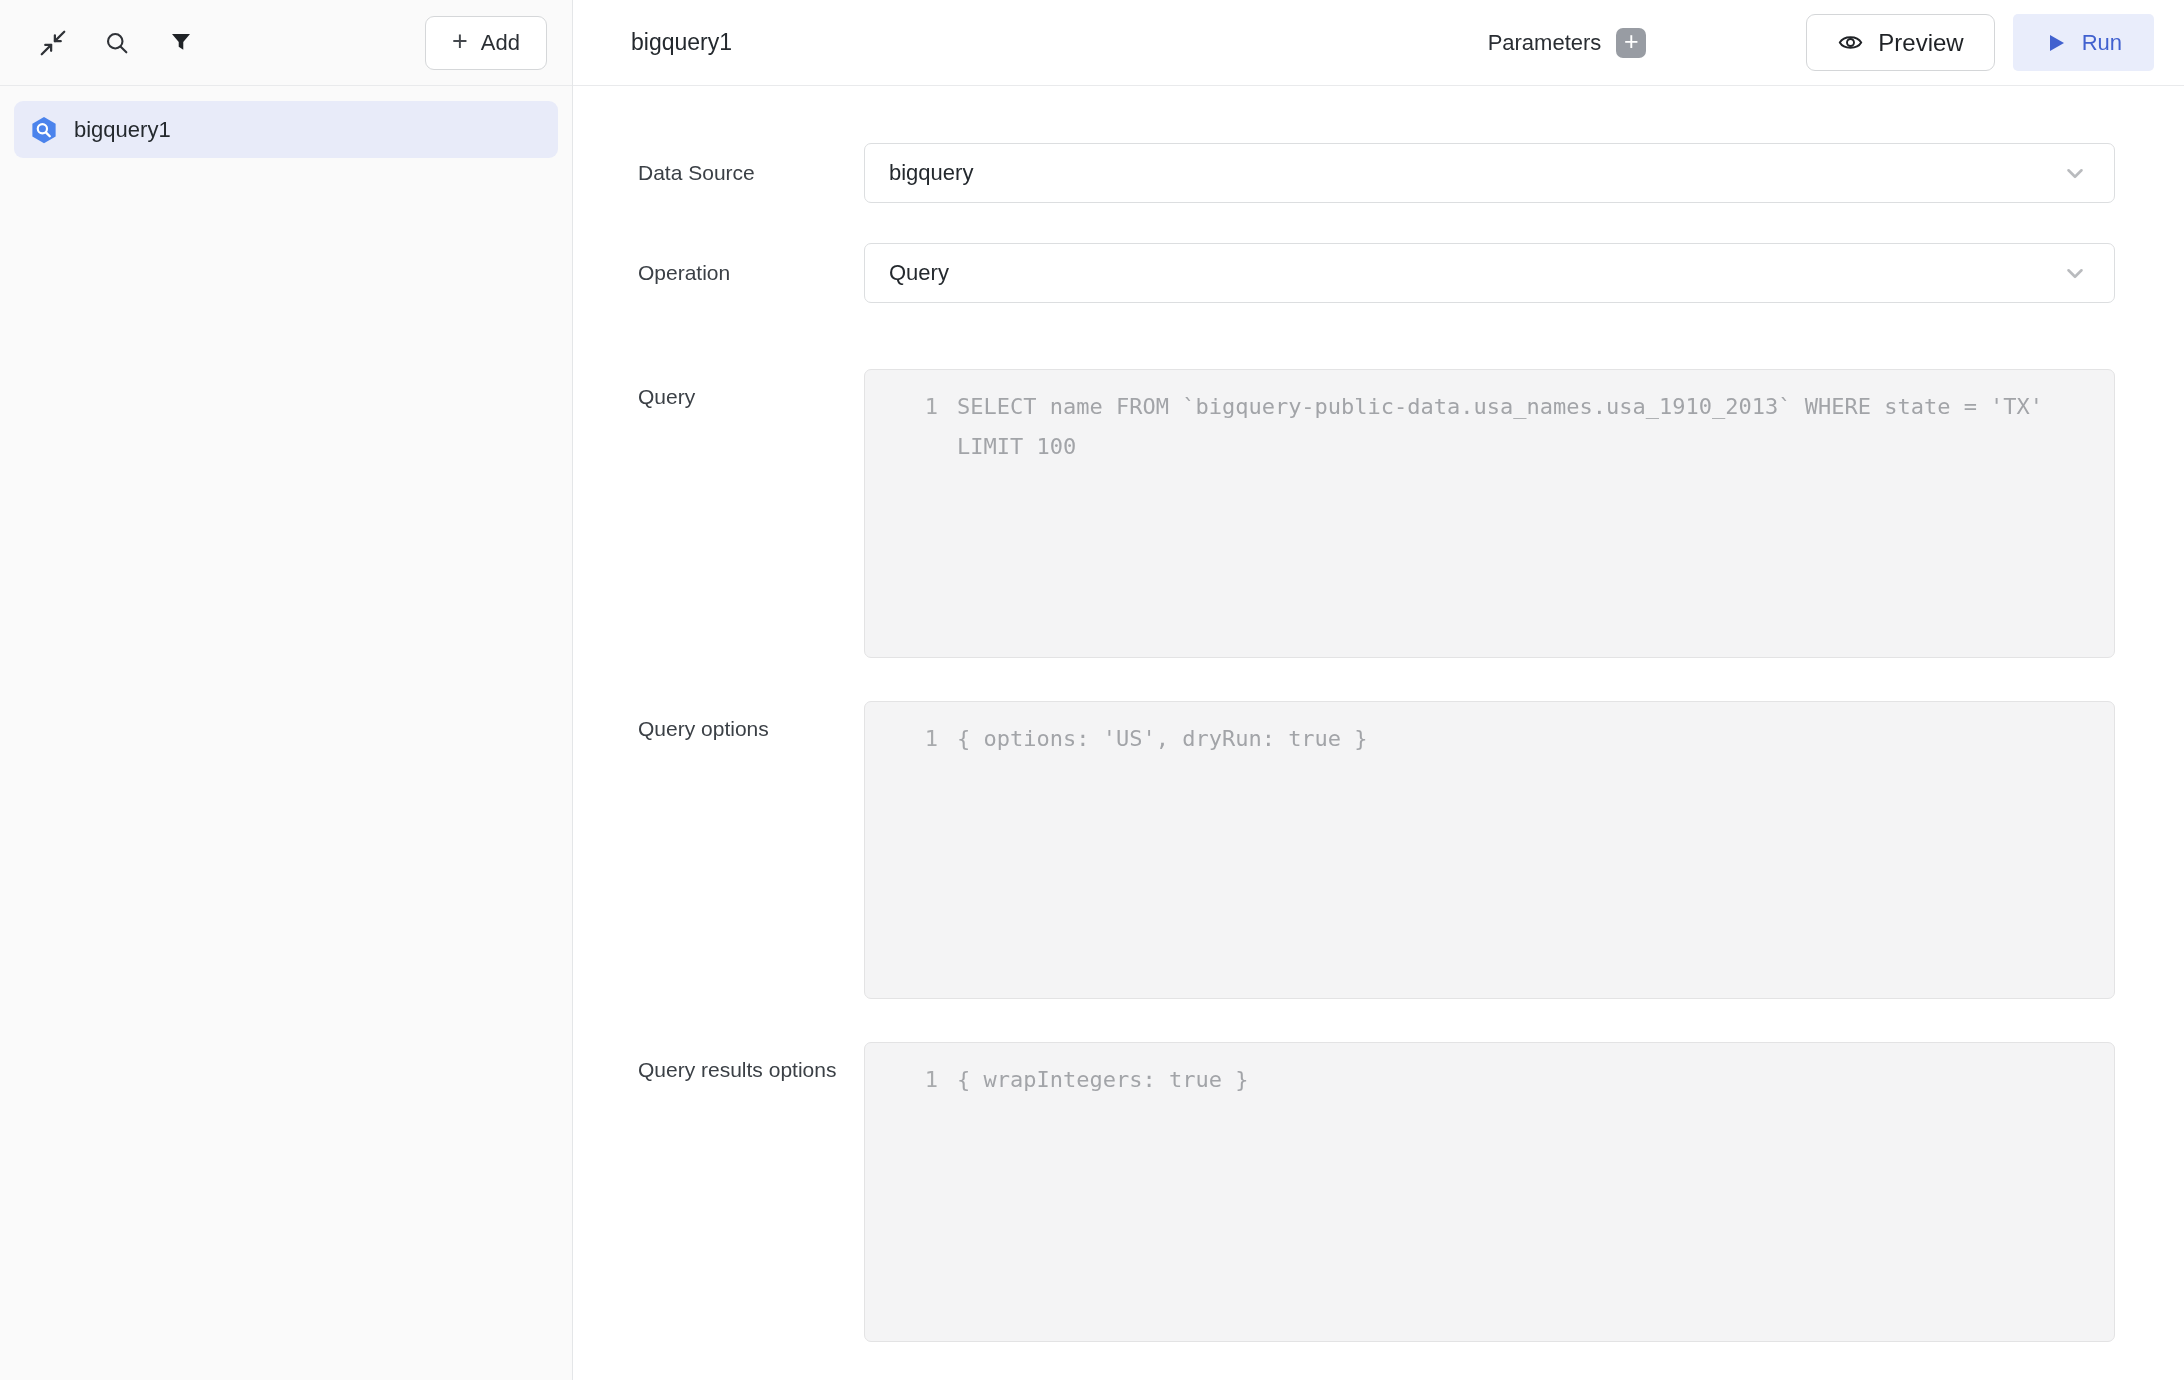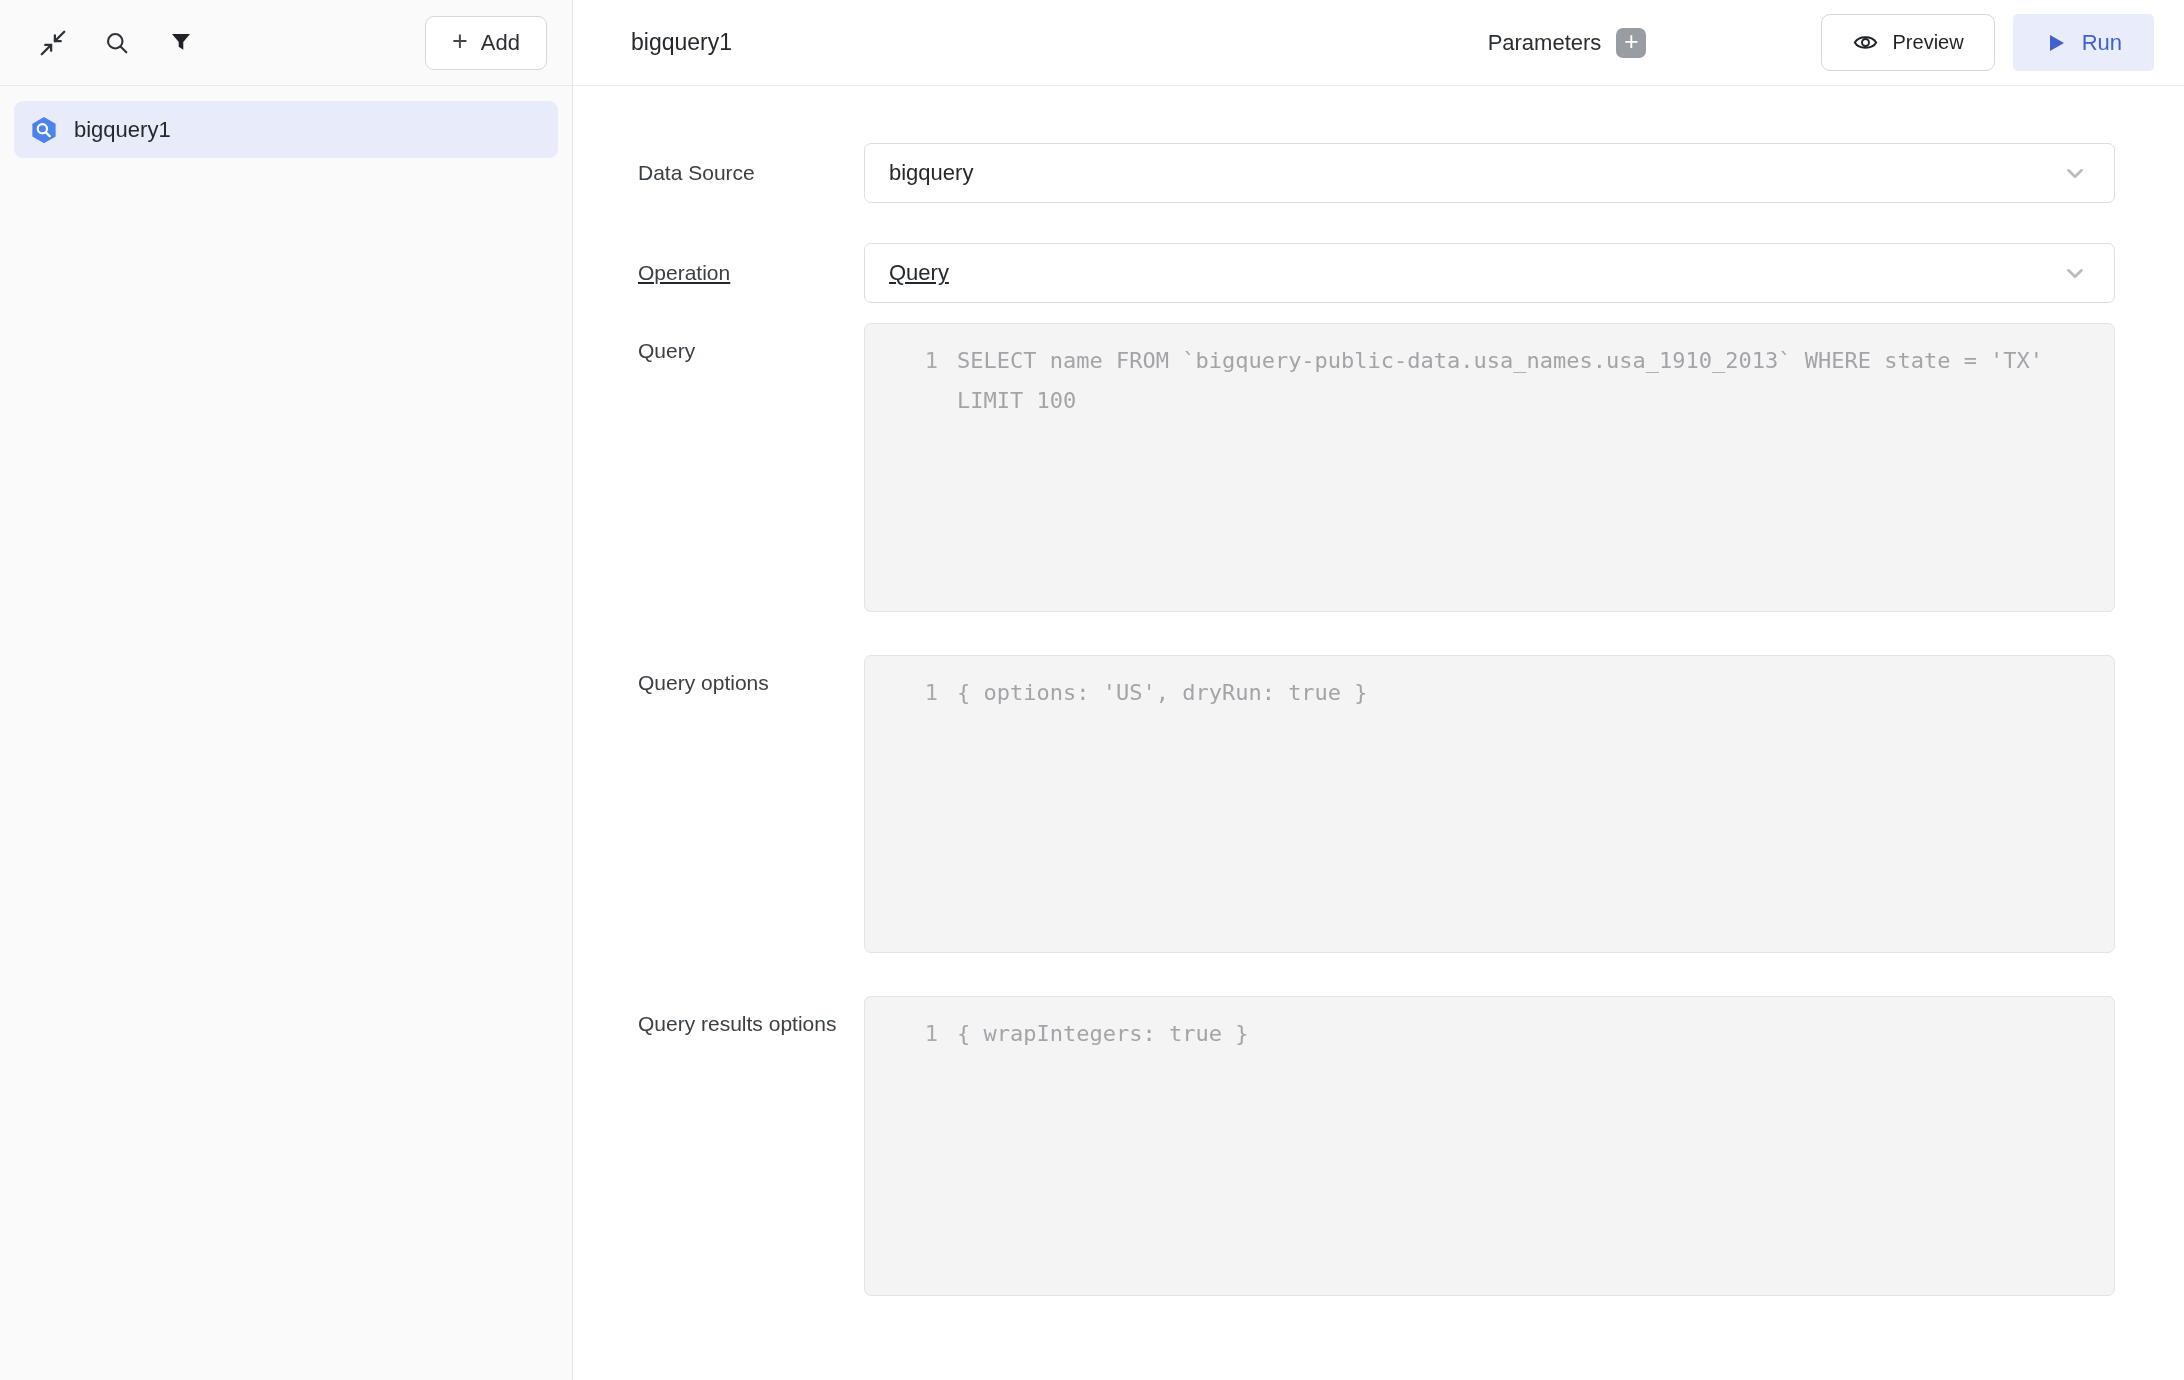--- a/index.html
+++ b/index.html
@@ -74,42 +74,42 @@
     background: #989ca3; color: #ffffff;
     display: flex; align-items: center; justify-content: center;
     font-size: 25px; line-height: 1; cursor: pointer; border: none;
     font-family: "Liberation Sans", sans-serif; padding-bottom: 2px;
   }
 
   .preview-btn {
     height: 57px; padding: 0 30px;
     background: #ffffff; border: 1px solid #d4d6d8; border-radius: 9px;
     display: flex; align-items: center; gap: 14px;
-    font-size: 20px; font-weight: 500; color: #1f2226;
+    font-size: 24px; font-weight: 500; color: #1f2226;
     font-family: "Liberation Sans", sans-serif; cursor: pointer;
   }
   .run-btn {
     height: 57px; padding: 0 32px;
     background: #e9edfb; border: none; border-radius: 5px;
     display: flex; align-items: center; gap: 15px;
     font-size: 22px; font-weight: 500; color: #4161cf;
     font-family: "Liberation Sans", sans-serif; cursor: pointer;
   }
 
   
   .content {
     flex: 1; overflow: hidden;
     padding: 57px 0 0 65px;
     background: #ffffff;
   }
   .form-row { display: flex; }
   .form-row.center { align-items: center; }
   .form-row.top { align-items: flex-start; }
   .row-gap-lg { margin-bottom: 40px; }
-  .row-gap-md { margin-bottom: 20px; text-decoration: underline; }
+  .row-gap-md { margin-bottom: 66px; }
   .row-gap-sm { margin-bottom: 43px; }
 
   .label-col {
     width: 226px; flex-shrink: 0;
     font-size: 21px; font-weight: 500; color: #3b4046;
     line-height: 1.9;
   }
   .form-row.top .label-col { padding-top: 8px; }
 
   .select-field {

